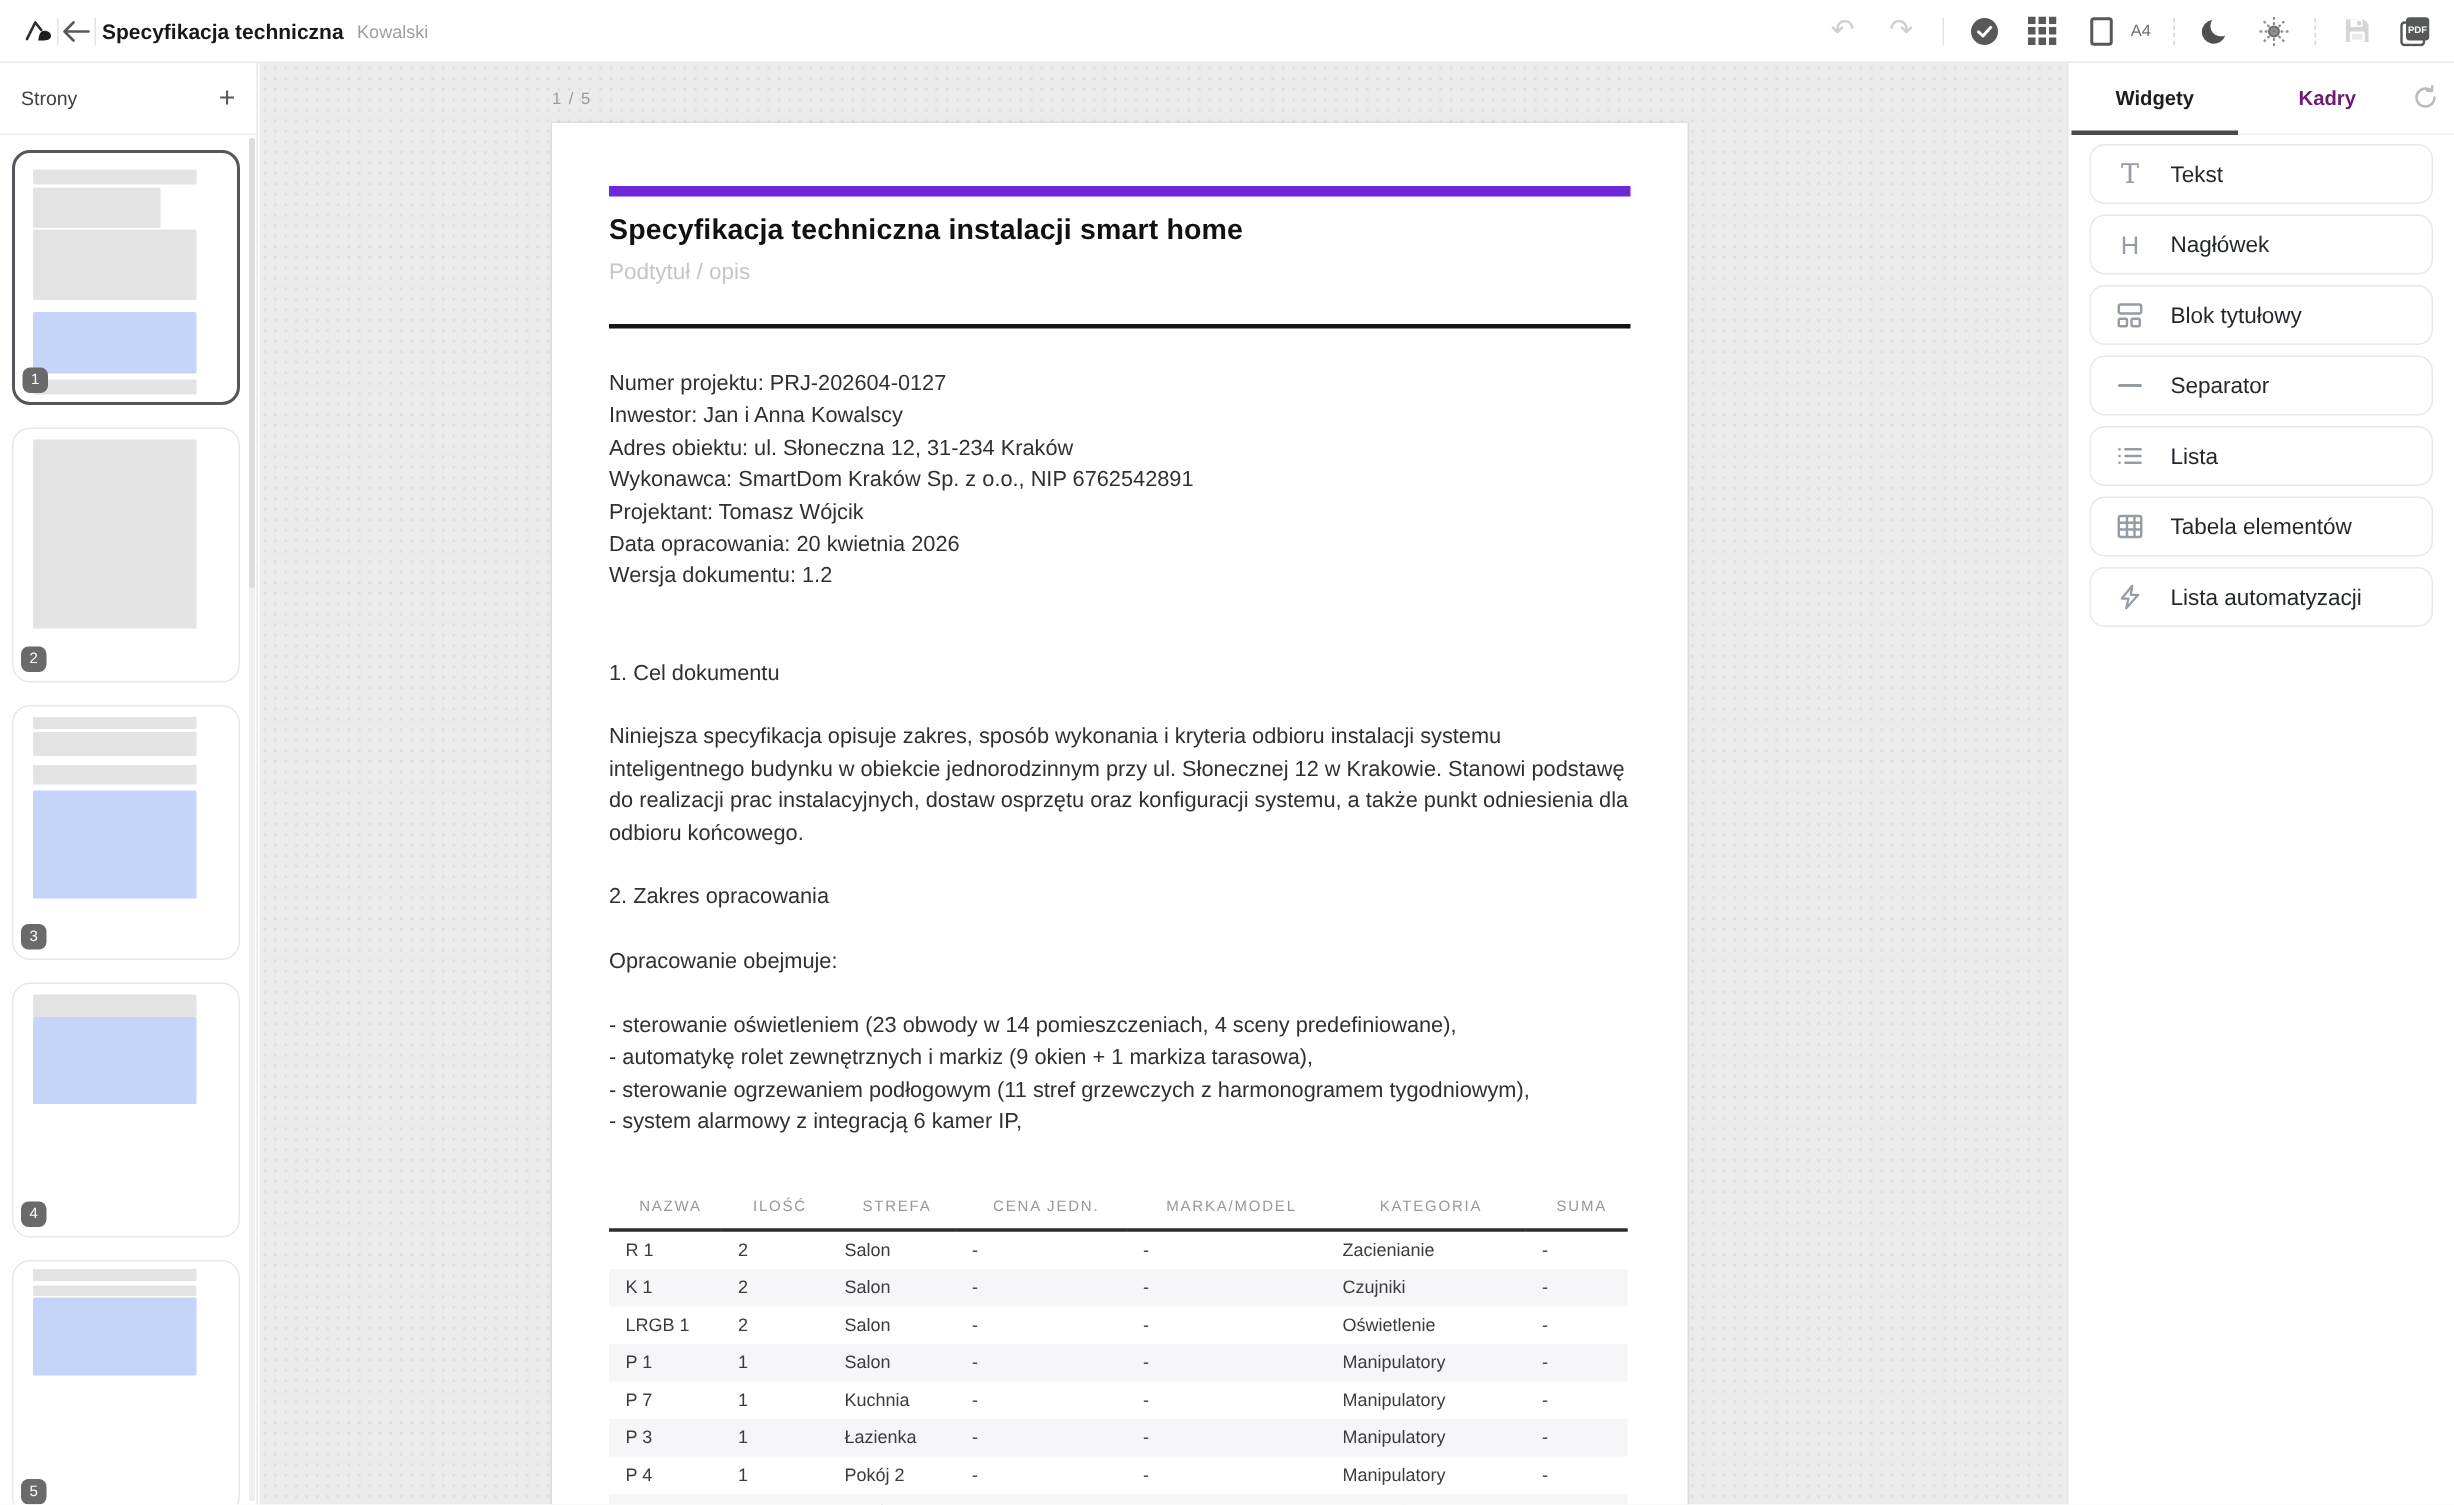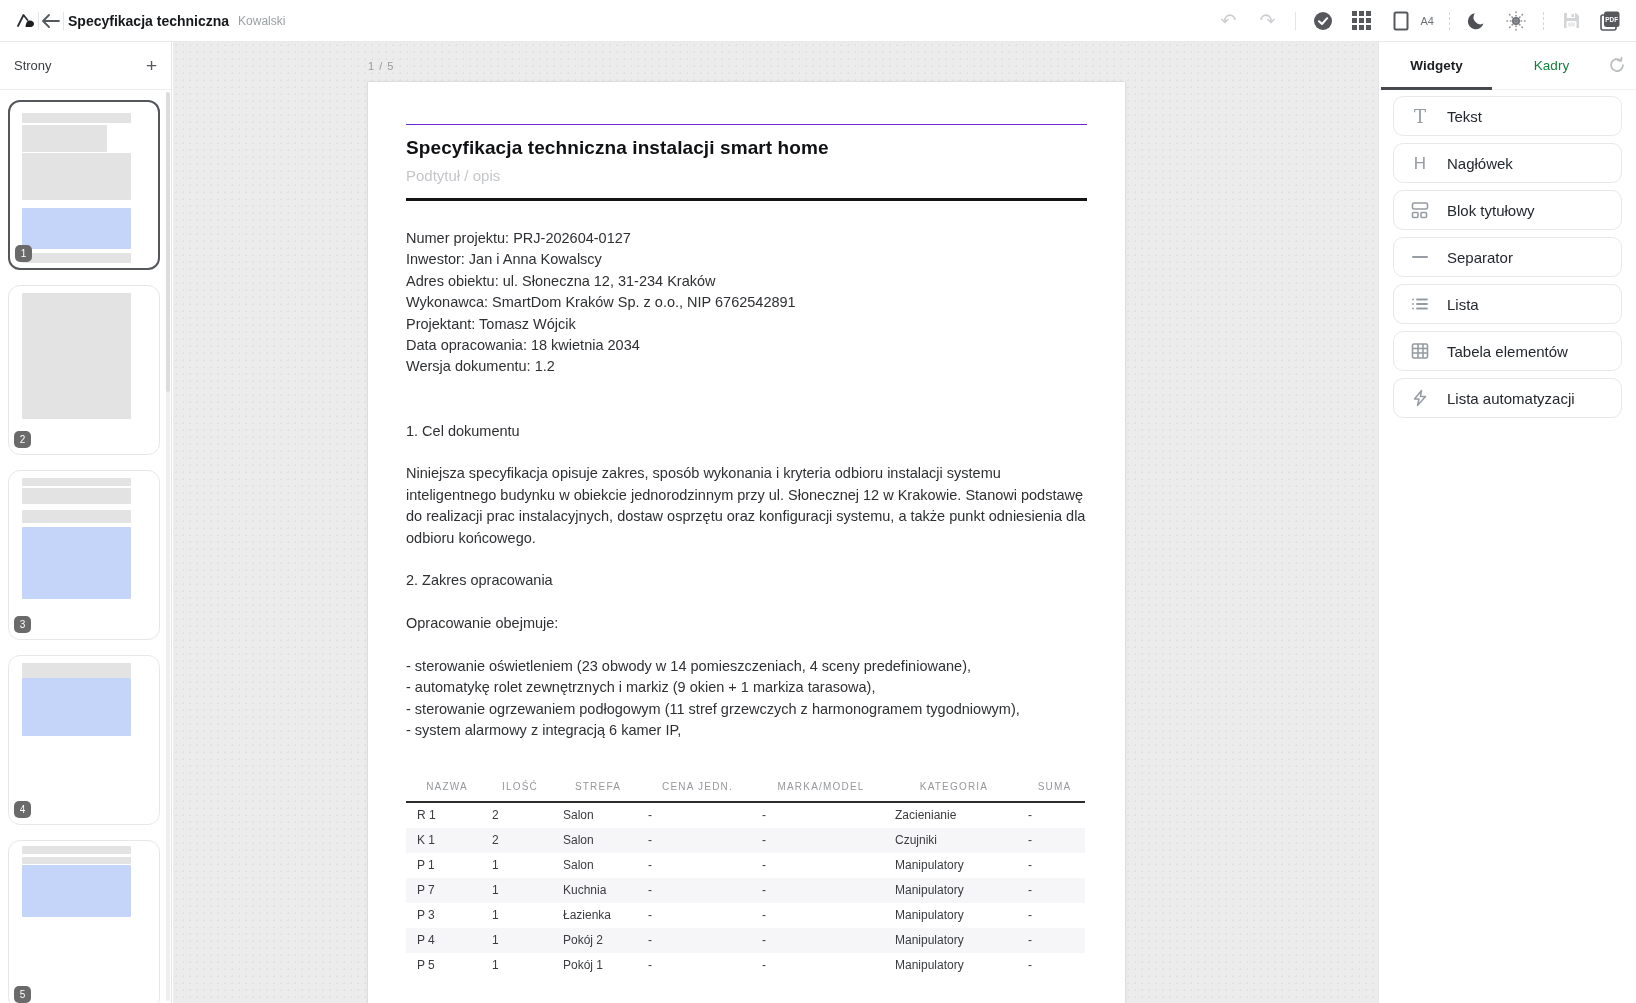--- a/index.html
+++ b/index.html
@@ -39,39 +39,39 @@
   .lp-scroll { position:absolute; top:50px; right:1px; width:4px; bottom:2px; background:#efefef; border-radius:2px; }
   .lp-scroll-thumb { position:absolute; top:0; width:4px; height:300px; background:#dcdcdc; border-radius:2px; }
 
   
   .canvas { position:absolute; top:42px; left:173px; width:1205px; bottom:0; background:#ececec;
             background-image:radial-gradient(#e0e0e0 1px, transparent 1px); background-size:7px 7px; overflow:hidden; }
   .page-indicator { position:absolute; left:195px; top:18px; font-size:11px; color:#9b9b9b; letter-spacing:1px; }
   .page { position:absolute; left:195px; top:40px; width:757px; height:1000px; background:#fff;
           box-shadow:0 0 0 1px rgba(0,0,0,0.04), 0 1px 5px rgba(0,0,0,0.05); padding:0 38px; }
 
-  .title-block { margin-top:42px; border-top:1px solid #6d28d9; padding-top:12px; border-bottom:3px solid #141414; padding-bottom:14px; cursor:text; }
+  .title-block { margin-top:42px; border-top:7px solid #6d28d9; padding-top:12px; border-bottom:3px solid #141414; padding-bottom:26px; cursor:text; }
   .d-title { font-size:19px; font-weight:700; color:#101114; letter-spacing:.1px; }
   .d-subtitle { font-size:15px; color:#c4c6c9; margin-top:8px; }
 
   .doc-body { margin-top:27px; font-size:14.5px; color:#2e3033; cursor:text; }
   .doc-line { min-height:21.4px; line-height:21.4px; }
 
   .el-table { margin-top:33px; width:679px; border-collapse:collapse; table-layout:fixed; }
   .el-table th { font-size:10px; font-weight:400; color:#96989c; letter-spacing:1.2px; text-align:center;
                  padding:6px 4px 9px 11px; border-bottom:2px solid #2c2d2f; }
   .el-table td { font-size:12px; color:#3a3c40; padding:5.5px 4px 5.5px 11px; }
   .el-table tbody tr:nth-child(even) { background:#f6f6f8; }
 
   
   .right-panel { position:absolute; top:42px; right:0; width:258px; bottom:0; background:#fff;
                  border-left:1px solid #e5e5e5; }
   .rp-tabs { height:48px; display:flex; position:relative; border-bottom:1px solid #f0f0f0; }
   .rp-tab { flex:0 0 115px; display:flex; align-items:center; justify-content:center; font-size:13.5px;
-            color:#15803d; cursor:pointer; position:relative; }
+            color:#701a75; cursor:pointer; position:relative;font-weight:bold; }
   .rp-tab.active { color:#1b1d20; font-weight:700; }
   .rp-tab.active::after { content:""; position:absolute; left:2px; right:2px; bottom:-1px; height:3px; background:#46494e; }
   .rp-refresh { position:absolute; right:10px; top:14px; cursor:pointer; }
   .rp-body { padding:6px 14px 0 14px; }
   .widget-card { height:40px; border:1px solid #e8e8ea; border-radius:10px; display:flex; align-items:center;
                  gap:17px; padding-left:16px; margin-bottom:7px; cursor:pointer; background:#fff; }
   .w-label { font-size:15px; color:#24282e; }
   .wicon { width:20px; display:flex; align-items:center; justify-content:center; color:#969ca4; }
   .wicon.glyph { font-size:17px; line-height:1; }
   .wicon.serif { font-family:"DejaVu Serif","Liberation Serif",serif; font-size:18px; }
@@ -225,21 +225,21 @@
       <div class="d-title">Specyfikacja techniczna instalacji smart home</div>
       <div class="d-subtitle">Podtytuł / opis</div>
     </div>
 
     <div class="doc-body">
       <div class="doc-line">Numer projektu: PRJ-202604-0127</div>
         <div class="doc-line">Inwestor: Jan i Anna Kowalscy</div>
         <div class="doc-line">Adres obiektu: ul. Słoneczna 12, 31-234 Kraków</div>
         <div class="doc-line">Wykonawca: SmartDom Kraków Sp. z o.o., NIP 6762542891</div>
         <div class="doc-line">Projektant: Tomasz Wójcik</div>
-        <div class="doc-line">Data opracowania: 18 kwietnia 2034</div>
+        <div class="doc-line">Data opracowania: 20 kwietnia 2026</div>
         <div class="doc-line">Wersja dokumentu: 1.2</div>
         <div class="doc-line"></div>
         <div class="doc-line"></div>
         <div class="doc-line">1. Cel dokumentu</div>
         <div class="doc-line"></div>
         <div class="doc-line">Niniejsza specyfikacja opisuje zakres, sposób wykonania i kryteria odbioru instalacji systemu inteligentnego budynku w obiekcie jednorodzinnym przy ul. Słonecznej 12 w Krakowie. Stanowi podstawę do realizacji prac instalacyjnych, dostaw osprzętu oraz konfiguracji systemu, a także punkt odniesienia dla odbioru końcowego.</div>
         <div class="doc-line"></div>
         <div class="doc-line">2. Zakres opracowania</div>
         <div class="doc-line"></div>
         <div class="doc-line">Opracowanie obejmuje:</div>
@@ -284,20 +284,29 @@
           <tr>
             <td>K 1</td>
             <td>2</td>
             <td>Salon</td>
             <td>-</td>
             <td>-</td>
             <td>Czujniki</td>
             <td>-</td>
           </tr>
           <tr>
+            <td>LRGB 1</td>
+            <td>2</td>
+            <td>Salon</td>
+            <td>-</td>
+            <td>-</td>
+            <td>Oświetlenie</td>
+            <td>-</td>
+          </tr>
+          <tr>
             <td>P 1</td>
             <td>1</td>
             <td>Salon</td>
             <td>-</td>
             <td>-</td>
             <td>Manipulatory</td>
             <td>-</td>
           </tr>
           <tr>
             <td>P 7</td>

